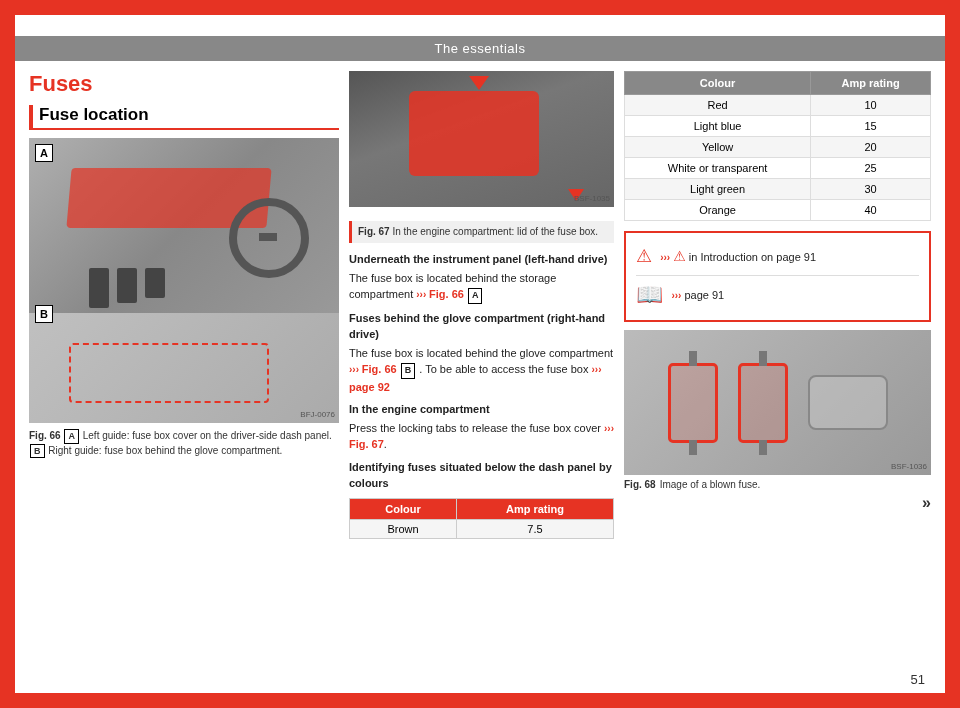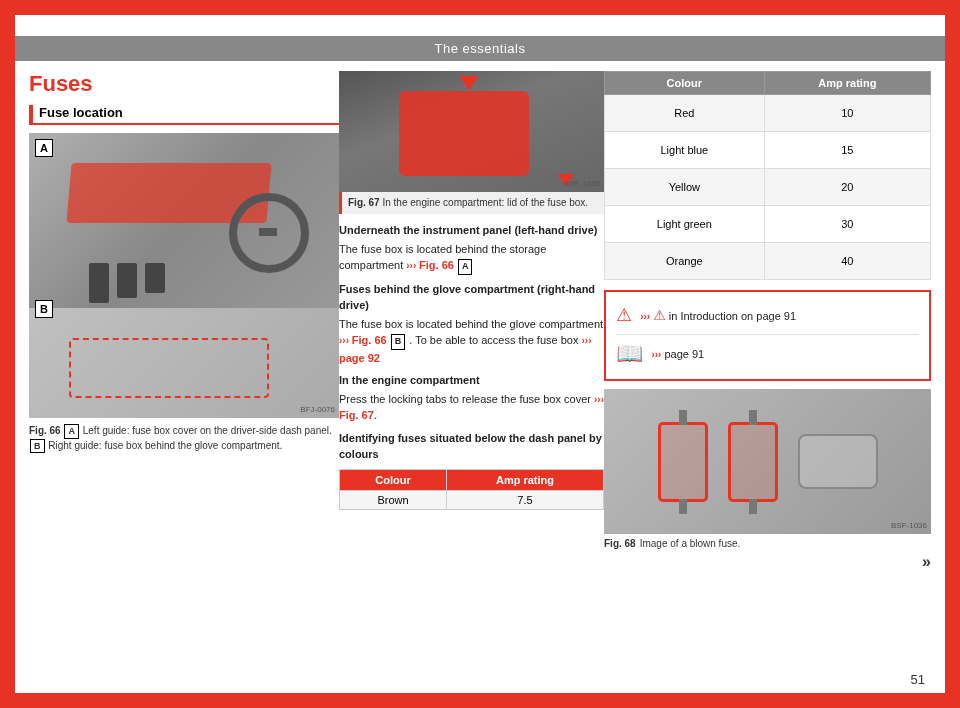--- a/index.html
+++ b/index.html
@@ -23,36 +23,36 @@
       padding: 5px 0;
       font-size: 13px;
       color: #fff;
       font-weight: normal;
       letter-spacing: 0.5px;
       margin-top: 21px;
     }
     .content-area {
       display: flex;
       padding: 10px 14px;
-      gap: 0;
+      gap: 10px;
       height: calc(100% - 32px);
     }
     
     .left-col {
       width: 310px;
       flex-shrink: 0;
     }
     .page-title {
       font-size: 22px;
       font-weight: bold;
       color: #e63323;
       margin-bottom: 8px;
     }
     .section-heading {
-      font-size: 13px;
+      font-size: 17px;
       font-weight: bold;
       border-bottom: 2px solid #e63323;
       margin-bottom: 8px;
       padding-bottom: 3px;
       color: #000;
       border-left: 4px solid #e63323;
       padding-left: 6px;
     }
     .fig-image-box {
       background: #d0d0d0;
@@ -133,24 +133,24 @@
     }
 
     
     .mid-col {
       width: 265px;
       flex-shrink: 0;
     }
     .engine-img-box {
       background: #22c55e;
       width: 100%;
-      height: 121px;
+      height: 136px;
       position: relative;
       overflow: hidden;
-      margin-bottom: 0;
+      margin-bottom: 14px;
     }
     .engine-img-inner {
       position: absolute; top: 0; left: 0; right: 0; bottom: 0;
       background: linear-gradient(160deg, #555 0%, #777 40%, #666 100%);
     }
     .engine-orange-box {
       position: absolute;
       top: 20px; left: 60px;
       width: 130px; height: 85px;
       background: #e63323;
@@ -237,21 +237,21 @@
     }
     .colour-table th {
       background: #888;
       color: #fff;
       padding: 5px 8px;
       text-align: center;
       font-weight: bold;
       border: 1px solid #999;
     }
     .colour-table td {
-      padding: 12px 8px;
+      padding: 4px 8px;
       text-align: center;
       border: 1px solid #ddd;
       background: #fff;
     }
     .colour-table tr:nth-child(odd) td {
       background: #f5f5f5;
     }
 
     .warning-box {
       border: 2px solid #e63323;
@@ -488,20 +488,24 @@
               <td>Red</td>
               <td>10</td>
             </tr>
             <tr>
               <td>Light blue</td>
               <td>15</td>
             </tr>
             <tr>
               <td>Yellow</td>
               <td>20</td>
+            </tr>
+            <tr>
+              <td>White or transparent</td>
+              <td>25</td>
             </tr>
             <tr>
               <td>Light green</td>
               <td>30</td>
             </tr>
             <tr>
               <td>Orange</td>
               <td>40</td>
             </tr>
           </tbody>

